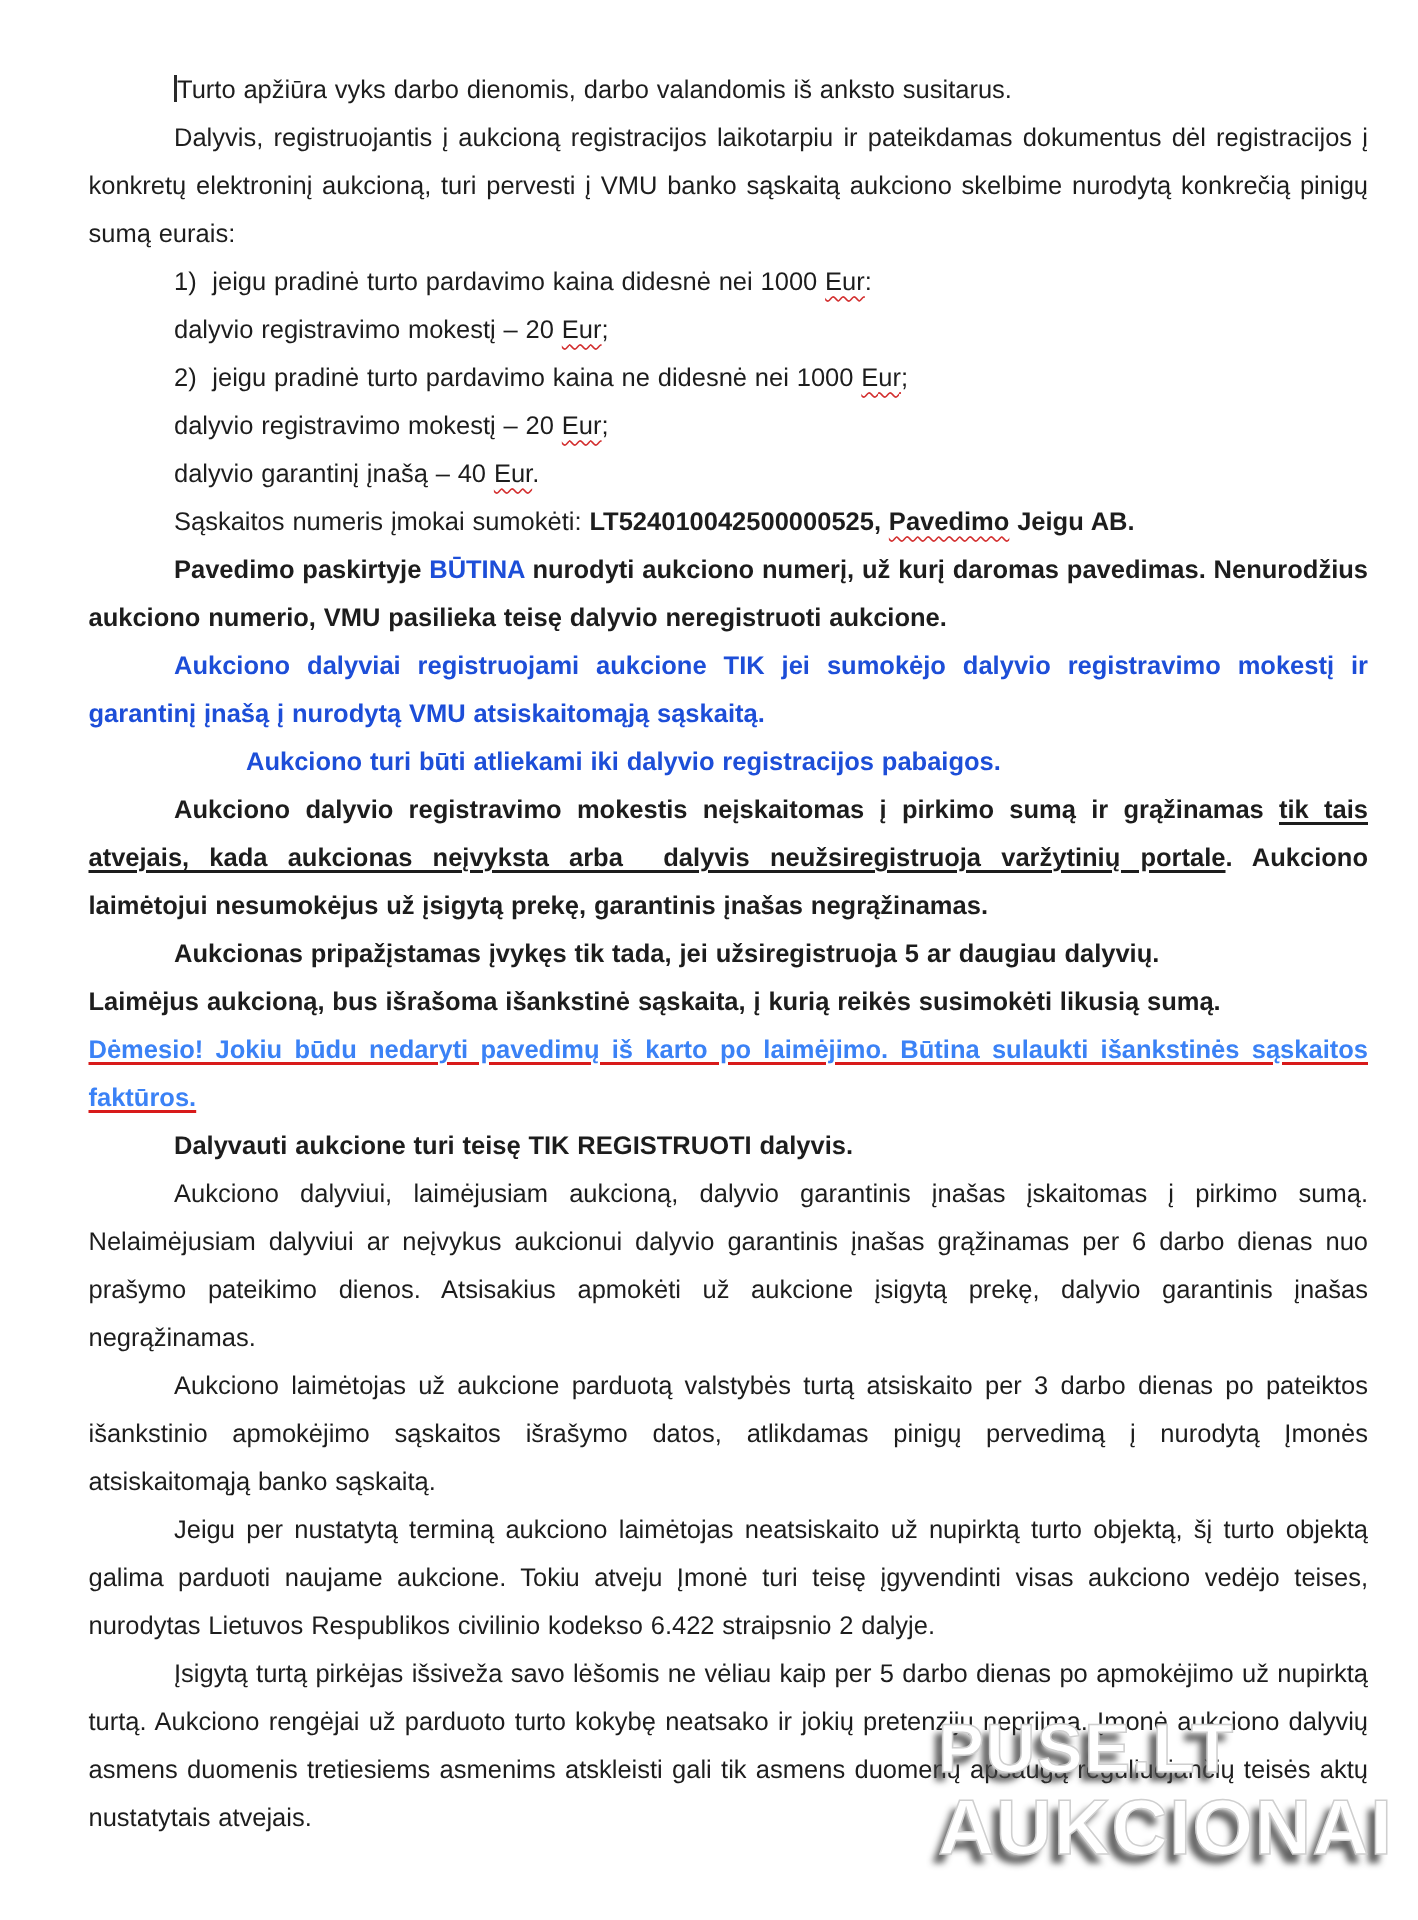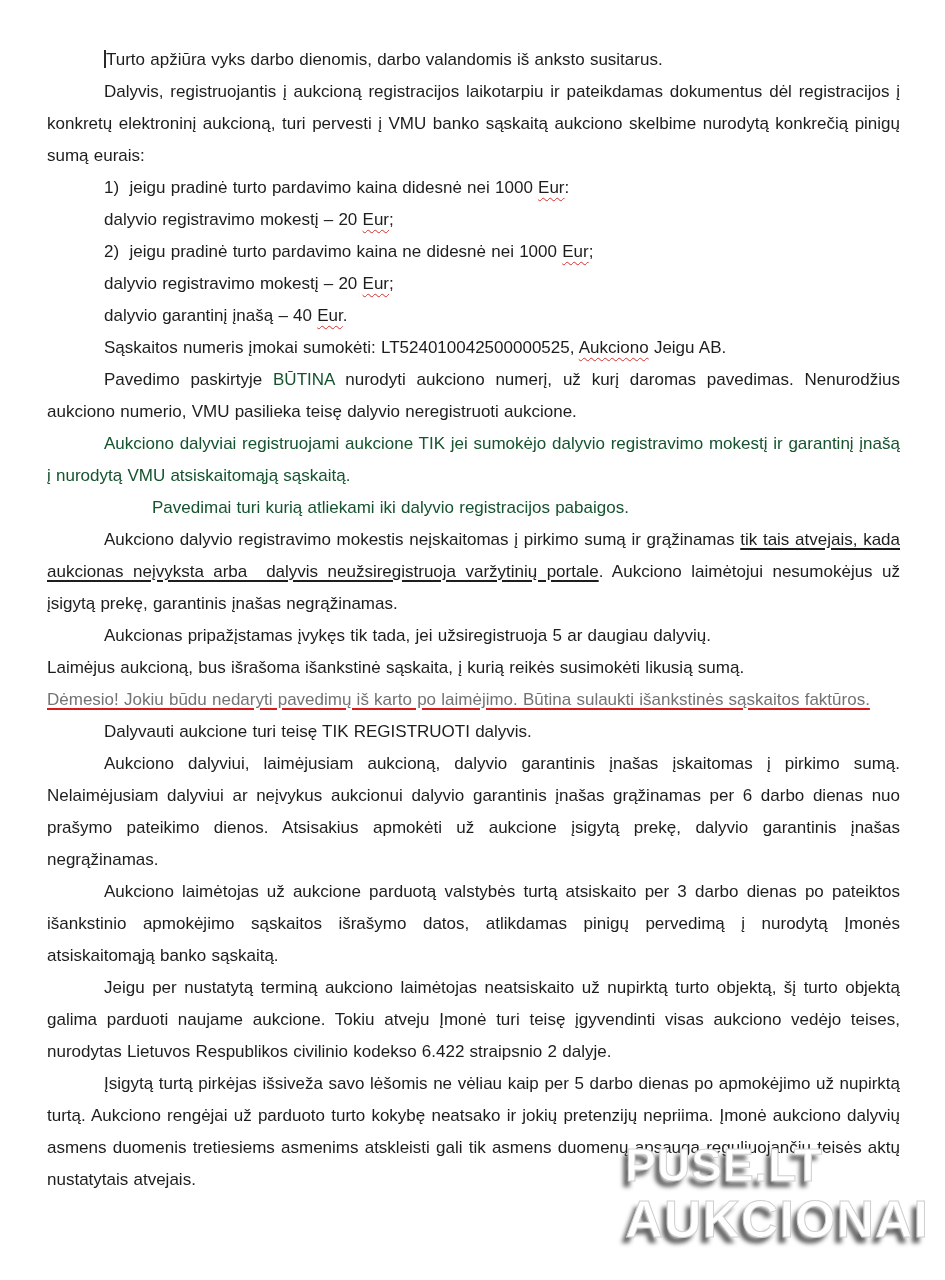--- a/index.html
+++ b/index.html
@@ -7,43 +7,43 @@
     width: 945px;
     height: 1280px;
     background: #ffffff;
     position: relative;
     overflow: hidden;
     font-family: "Liberation Sans", "DejaVu Sans", sans-serif;
     color: #1d1d1d;
   }
   .doc {
     position: absolute;
-    left: 47px;
+    left: 59px;
     top: 44px;
     width: 853px;
   }
   .p {
     margin: 0;
     font-size: 17px;
     line-height: 32px;
     text-align: justify;
     text-indent: 57px;
     word-spacing: 0.5px;
   }
   .noind  { text-indent: 0; }
   .bigind { text-indent: 105px; }
-  .b   { font-weight: normal; }
-  .red { color: #14532d; }
+  .b   { font-weight: bold; }
+  .red { color: #1d4ed8; }
   .u   {
     text-decoration: underline;
     text-underline-offset: 3px;
     text-decoration-thickness: 1.5px;
   }
   .redu {
-    color: #737373;
+    color: #3b82f6;
     text-decoration: underline;
     text-decoration-color: #d81a1a;
     text-underline-offset: 3px;
     text-decoration-thickness: 1.5px;
   }
   .sp {
     text-decoration-line: underline;
     text-decoration-style: wavy;
     text-decoration-color: #d32f2f;
     text-decoration-thickness: 1px;
@@ -89,27 +89,27 @@
 
   <p class="p"><span>dalyvio registravimo mokestį – 20 </span><span class="sp">Eur</span><span>;</span></p>
 
 
   <p class="p"><span>2)&nbsp; jeigu pradinė turto pardavimo kaina ne didesnė nei 1000 </span><span class="sp">Eur</span><span>;</span></p>
 
   <p class="p"><span>dalyvio registravimo mokestį – 20 </span><span class="sp">Eur</span><span>;</span></p>
 
   <p class="p"><span>dalyvio garantinį įnašą – 40 </span><span class="sp">Eur</span><span>.</span></p>
 
-  <p class="p"><span>Sąskaitos numeris įmokai sumokėti: </span><span class="b">LT524010042500000525, </span><span class="b sp">Aukciono</span><span class="b"> Jeigu AB.</span></p>
+  <p class="p"><span>Sąskaitos numeris įmokai sumokėti: </span><span class="b">LT524010042500000525, </span><span class="b sp">Pavedimo</span><span class="b"> Jeigu AB.</span></p>
 
   <p class="p b"><span>Pavedimo paskirtyje </span><span class="red">BŪTINA</span><span> nurodyti aukciono numerį, už kurį daromas pavedimas. Nenurodžius aukciono numerio, VMU pasilieka teisę dalyvio neregistruoti aukcione.</span></p>
 
   <p class="p b red"><span>Aukciono dalyviai registruojami aukcione TIK jei sumokėjo dalyvio registravimo mokestį ir garantinį įnašą į nurodytą VMU atsiskaitomąją sąskaitą.</span></p>
 
-  <p class="p b red bigind"><span>Pavedimai turi kurią atliekami iki dalyvio registracijos pabaigos.</span></p>
+  <p class="p b red bigind"><span>Aukciono turi būti atliekami iki dalyvio registracijos pabaigos.</span></p>
 
   <p class="p b"><span>Aukciono dalyvio registravimo mokestis neįskaitomas į pirkimo sumą ir grąžinamas </span><span class="u">tik tais atvejais, kada aukcionas neįvyksta arba&nbsp; dalyvis neužsiregistruoja varžytinių portale</span><span>. Aukciono laimėtojui nesumokėjus už įsigytą prekę, garantinis įnašas negrąžinamas.</span></p>
 
   <p class="p b"><span>Aukcionas pripažįstamas įvykęs tik tada, jei užsiregistruoja 5 ar daugiau dalyvių.</span></p>
 
   <p class="p b noind"><span>Laimėjus aukcioną, bus išrašoma išankstinė sąskaita, į kurią reikės susimokėti likusią sumą.</span></p>
 
   <p class="p b redu noind"><span>Dėmesio! Jokiu būdu nedaryti pavedimų iš karto po laimėjimo. Būtina sulaukti išankstinės sąskaitos faktūros.</span></p>
 
   <p class="p b"><span>Dalyvauti aukcione turi teisę TIK REGISTRUOTI dalyvis.</span></p>

